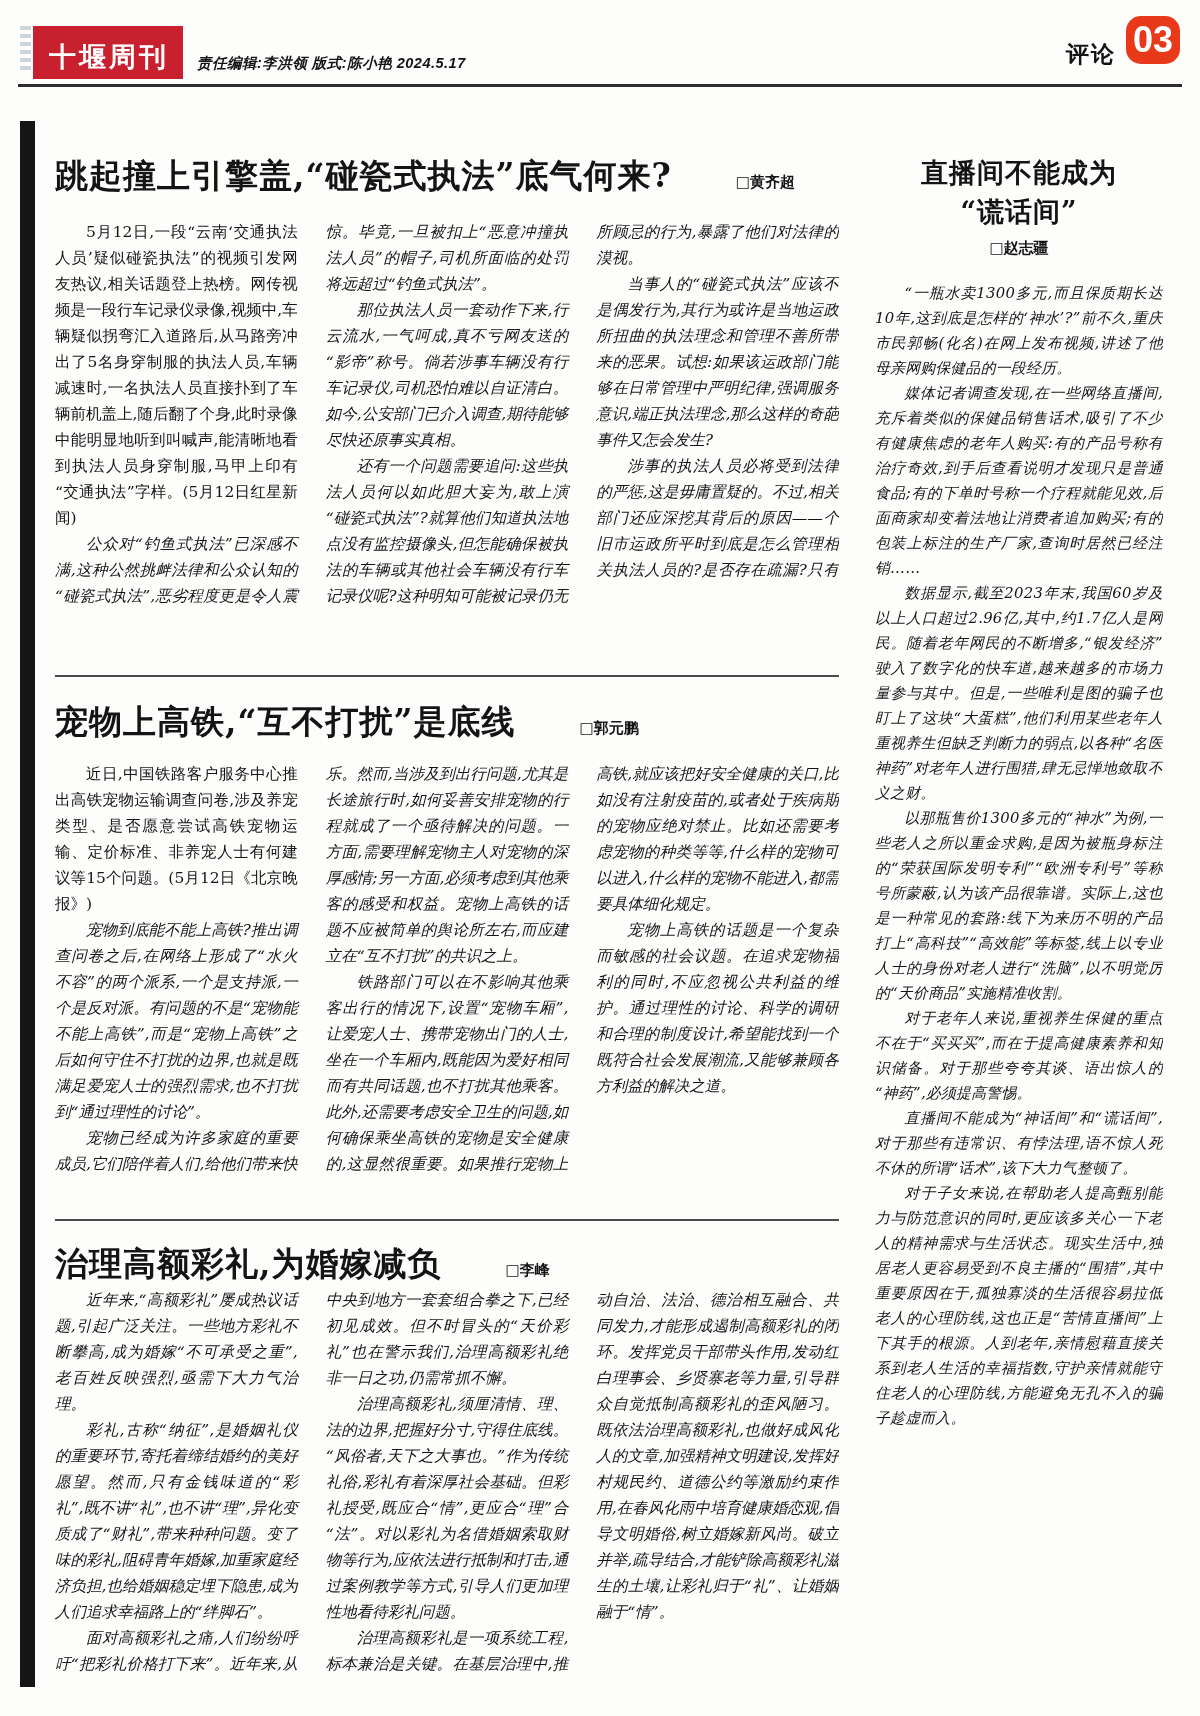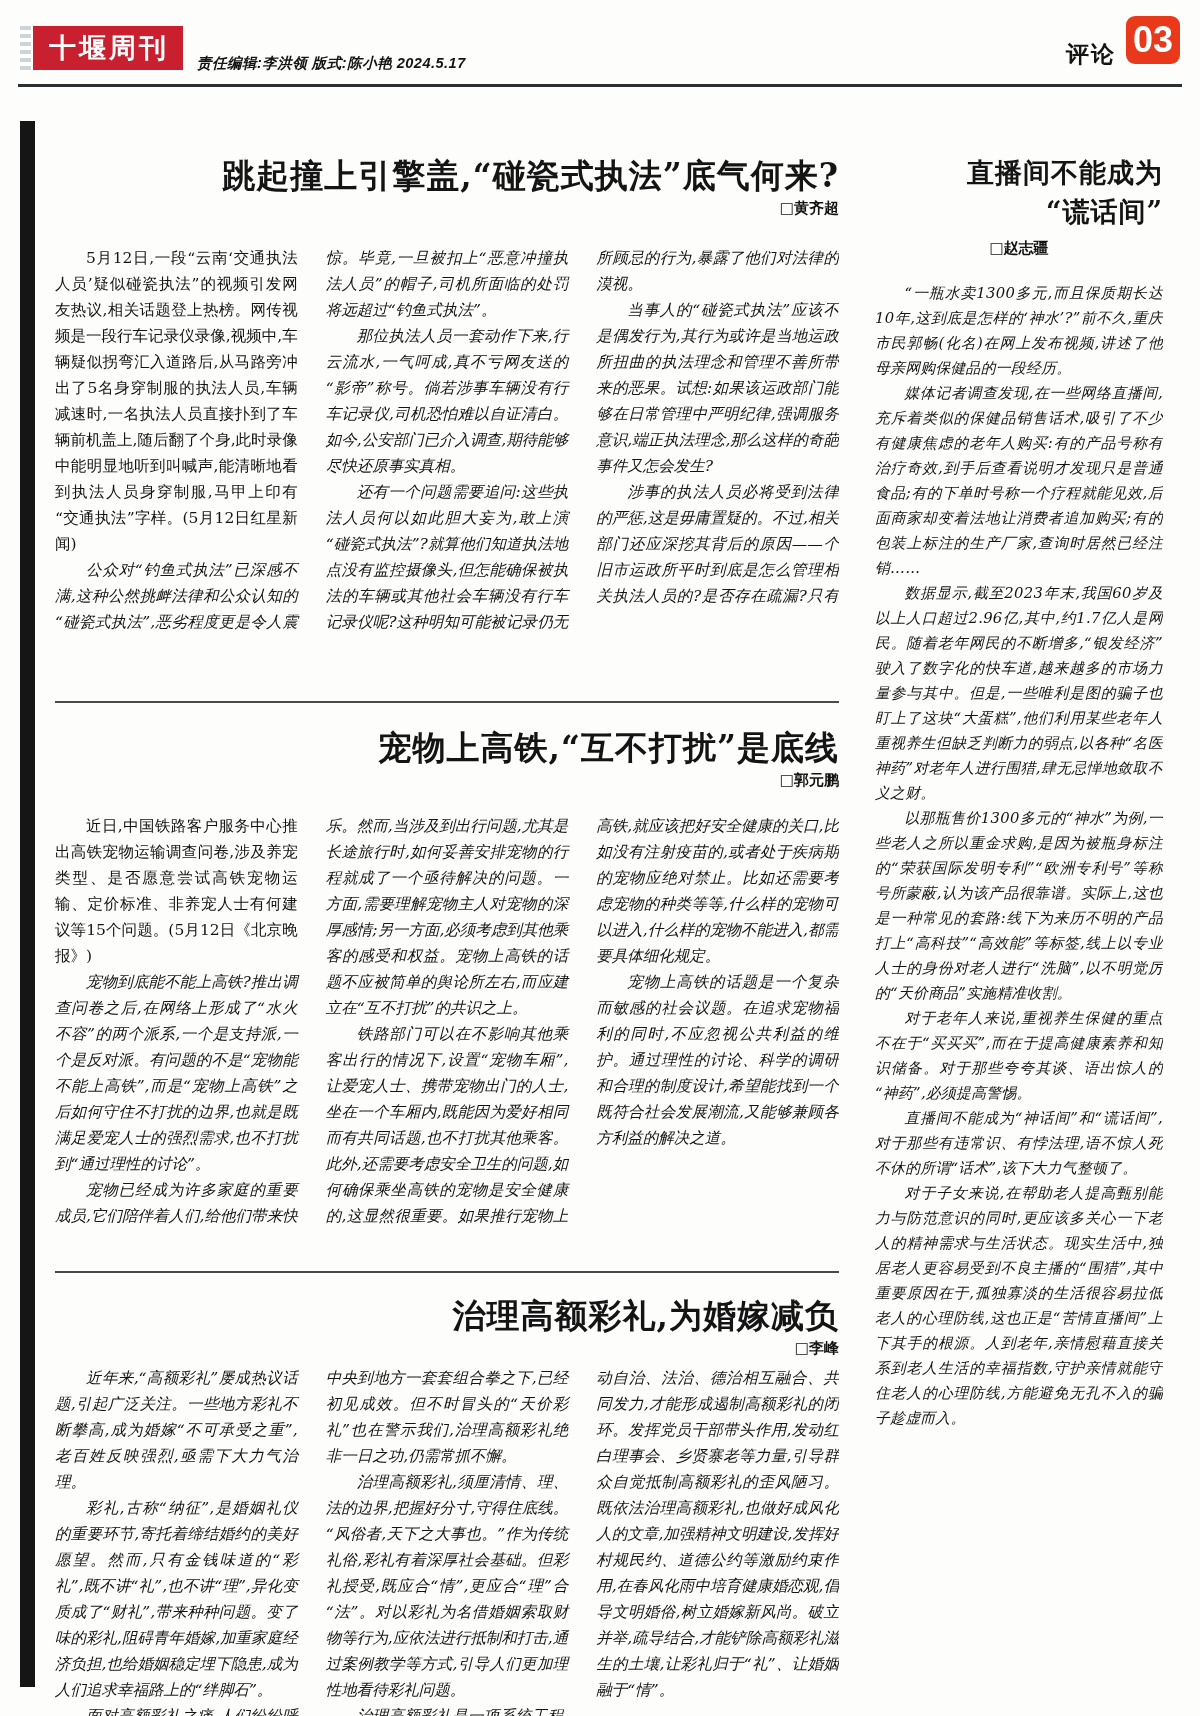--- a/index.html
+++ b/index.html
@@ -6,60 +6,60 @@
   .page{
     position:relative;width:1200px;height:1716px;margin:0 auto;
     background:#fdfdfc;color:#141414;overflow:hidden;
     font-family:"DejaVu Serif","Liberation Serif",serif;
   }
   
   .hdr{display:flex;align-items:flex-end;padding:26px 20px 6px 20px;height:48px;}
   .masthead-strip{width:11px;height:46px;margin-right:2px;align-self:flex-start;
     background:repeating-linear-gradient(#bfcbd1 0 4px,#fff 4px 8px);opacity:.8;}
   .masthead{background:var(--mast-red);color:#fff;font-weight:bold;
-    font-size:27px;line-height:40px;padding:2px 14px 0 16px;letter-spacing:3px;
+    font-size:27px;line-height:40px;padding:11px 14px 0 16px;letter-spacing:3px;
     align-self:flex-start;height:42px;}
   .editor-line{font-size:14.5px;font-weight:bold;font-style:italic;margin-left:14px;
     padding-bottom:1px;letter-spacing:.5px;font-family:"Liberation Sans",sans-serif;}
   .hdr-spacer{flex:1;}
   .section-label{font-size:23px;font-weight:900;letter-spacing:2px;margin-right:10px;
     font-family:Liberation Sans, sans-serif;padding-bottom:4px;}
   .pagenum{background:var(--page-red);color:#fff;font-weight:bold;font-size:36px;
-    line-height:46px;padding:1px 7px 1px 7px;border-radius:9px;align-self:flex-start;
+    line-height:46px;padding:1px 7px 1px 7px;border-radius:15px;align-self:flex-start;
     margin-top:-10px;font-family:"Liberation Sans",sans-serif;}
   .hdr-rule{height:3px;background:#2b2f33;margin:4px 18px 0 18px;}
   
   .content{display:flex;align-items:flex-start;padding:0 20px;}
   .leftbar{width:15px;background:#151515;height:1566px;margin-top:34px;flex:none;}
   main.mainarea{width:784px;margin-left:20px;flex:none;}
   aside.sidearea{width:288px;margin-left:36px;flex:none;}
   
   .art{overflow:hidden;}
-  .art-head{display:flex;align-items:flex-end;flex-direction:column;}
+  .art-head{display:flex;align-items:flex-end;}
   .art-title{font-size:33px;font-weight:900;letter-spacing:1px;line-height:46px;white-space:nowrap;}
   .art-author{font-size:15px;font-weight:bold;margin-left:64px;padding-bottom:7px;white-space:nowrap;}
   .art-body{column-count:3;column-gap:28px;text-align:justify;
     font-size:15.5px;line-height:26px;}
   .art-body p{margin:0;text-indent:2em;}
   .kai{font-style:italic;}
   .a1{padding-top:66px;}
   .a1 .art-head{margin-bottom:20px;}
   .a1 .art-body{height:404px;}
   .art-rule{border:none;border-top:2px solid #4a4a4a;margin:0;}
   .r1{margin-top:52px;}
   .a2{padding-top:22px;}
   .a2 .art-head{margin-bottom:16px;}
   .a2 .art-body{height:432px;}
   .r2{margin-top:26px;}
   .a3{padding-top:20px;}
   .a3 .art-head{}
   .a3 .art-body{height:398px;}
   
   .side{padding-top:66px;overflow:hidden;height:1576px;}
-  .side-title{font-size:27px;font-weight:900;text-align:right;line-height:39px;letter-spacing:1px;}
+  .side-title{font-size:27px;font-weight:900;text-align:center;line-height:39px;letter-spacing:1px;}
   .side-author{font-size:15px;font-weight:bold;text-align:center;margin-top:8px;}
   .side-body{margin-top:22px;text-align:justify;font-size:14.8px;line-height:25px;letter-spacing:.3px;}
   .side-body p{margin:0;text-indent:2em;}
 </style>
 </head>
 <body>
 
 <div class="page">
 
   <div class="hdr">

